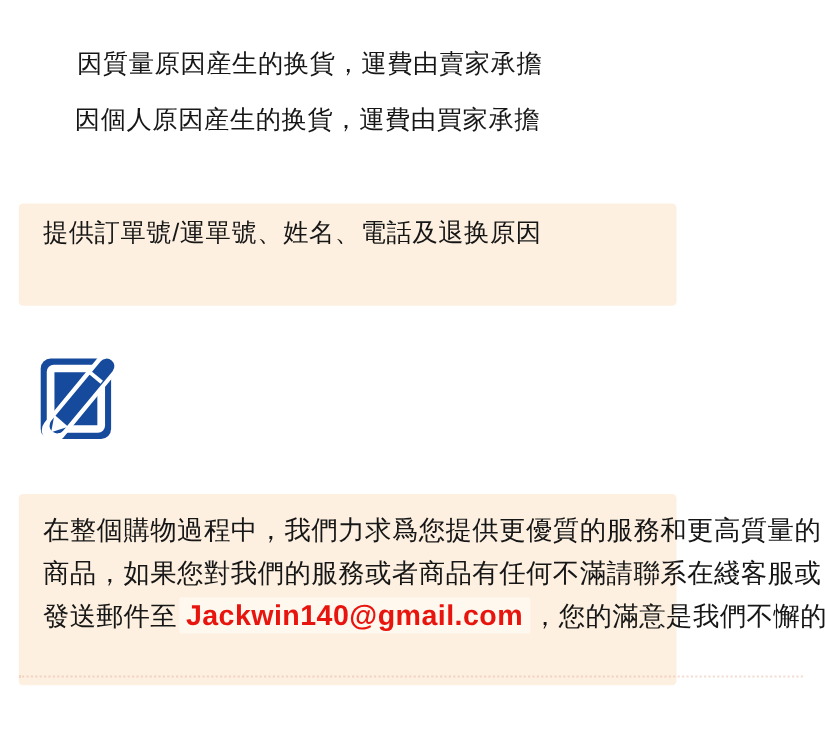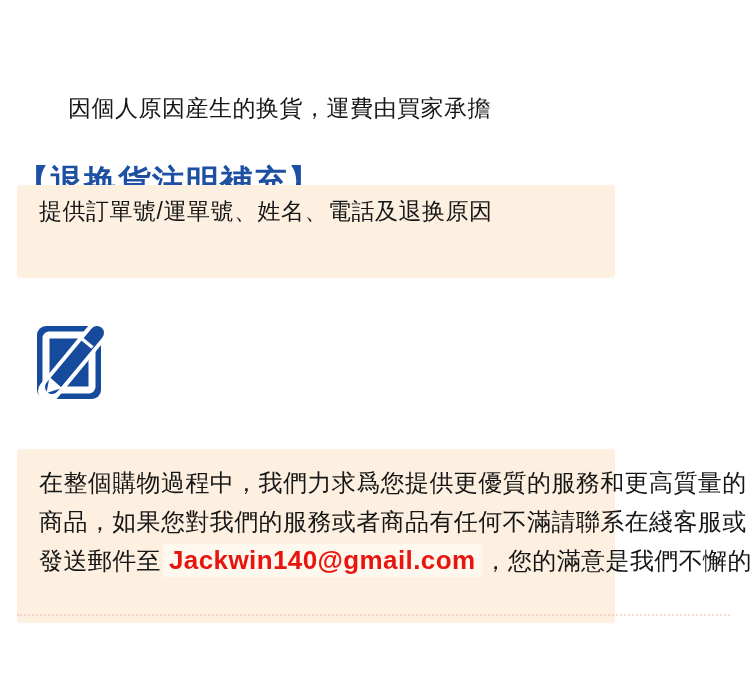--- a/index.html
+++ b/index.html
@@ -105,24 +105,24 @@
     left:17px;top:614px;
     width:713px;height:0;
     border-top:2px dotted rgba(222,158,128,0.35);
   }
 </style>
 </head>
 <body>
 
 <div id="page">
 
+  <p class="policy-line" id="policy-line-1">因質量原因産生的换貨，運費由賣家承擔</p>
 
   <p class="policy-line" id="policy-line-2">因個人原因産生的换貨，運費由買家承擔</p>
 
-  <h2 class="section-heading">【退换貨注明補充】</h2>
 
   <div class="beige-box" id="return-note-box">
     <p>提供訂單號/運單號、姓名、電話及退换原因</p>
   </div>
 
 
   <svg id="edit-icon" viewBox="0 0 76 86" xmlns="http://www.w3.org/2000/svg">
 
     <rect x="1" y="11" width="64" height="73" rx="9" fill="#164a9c"></rect>
 

